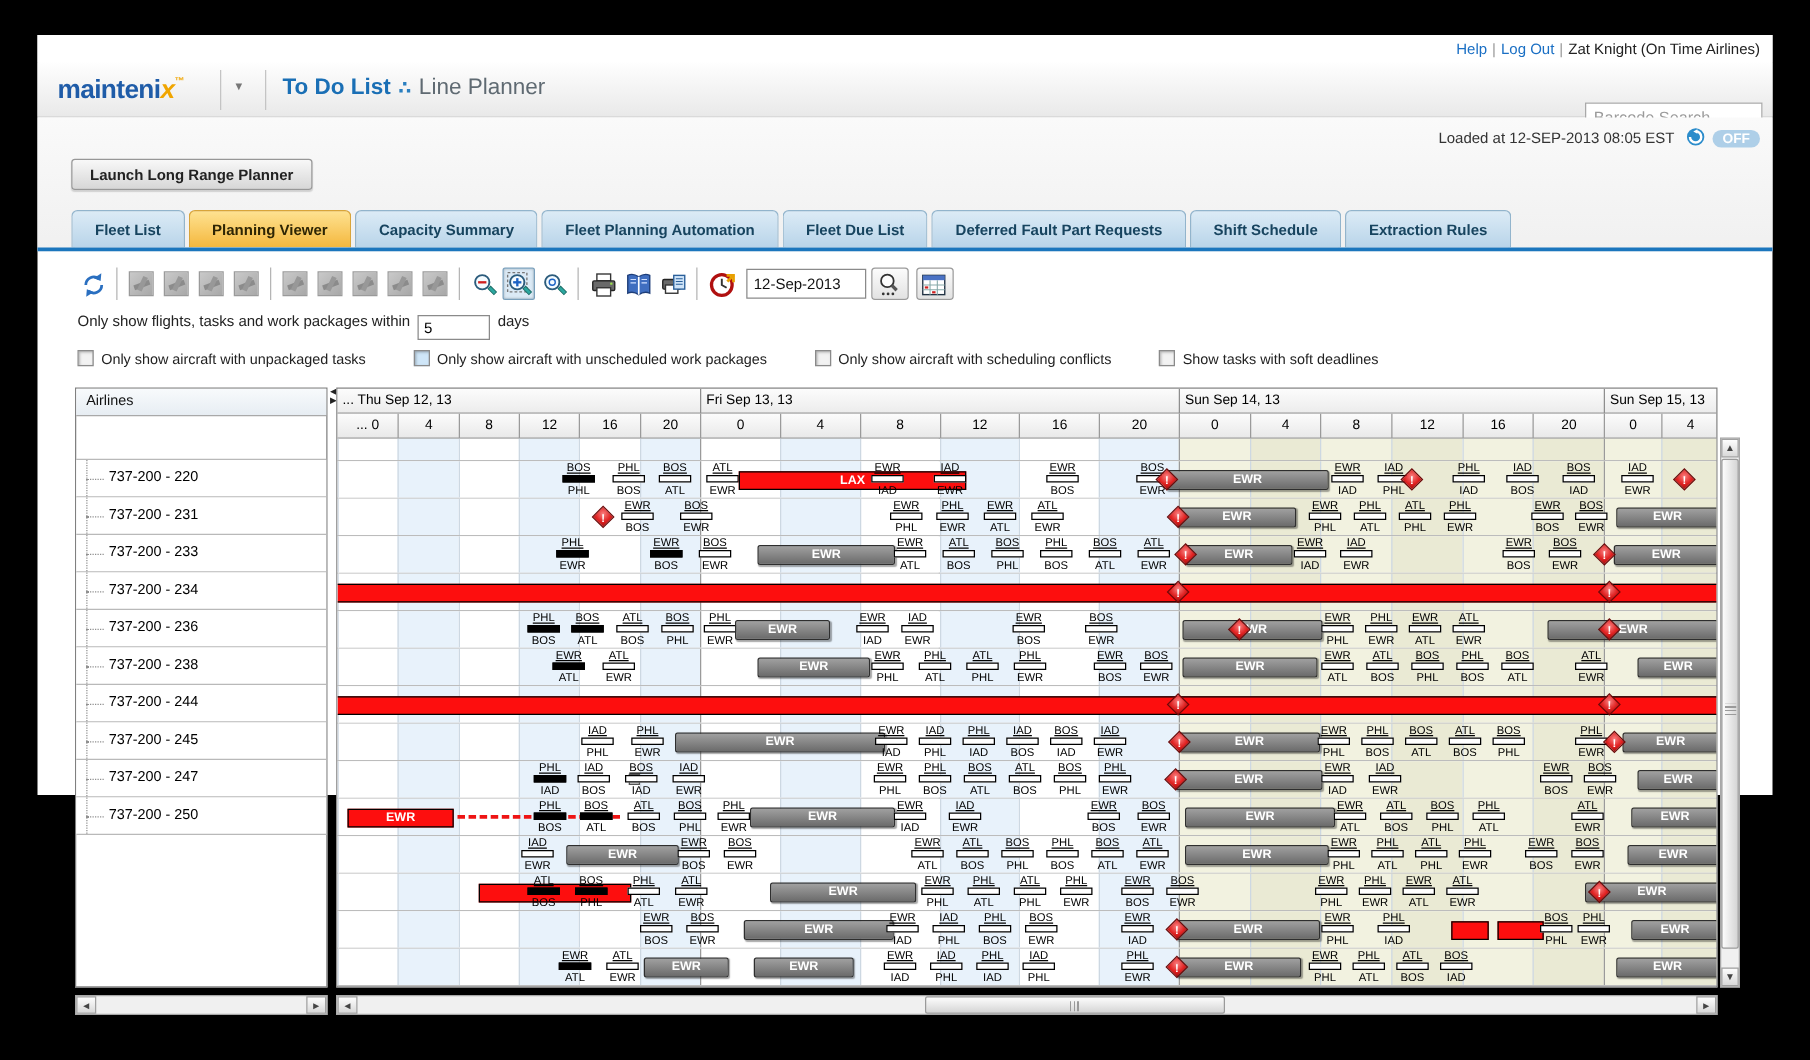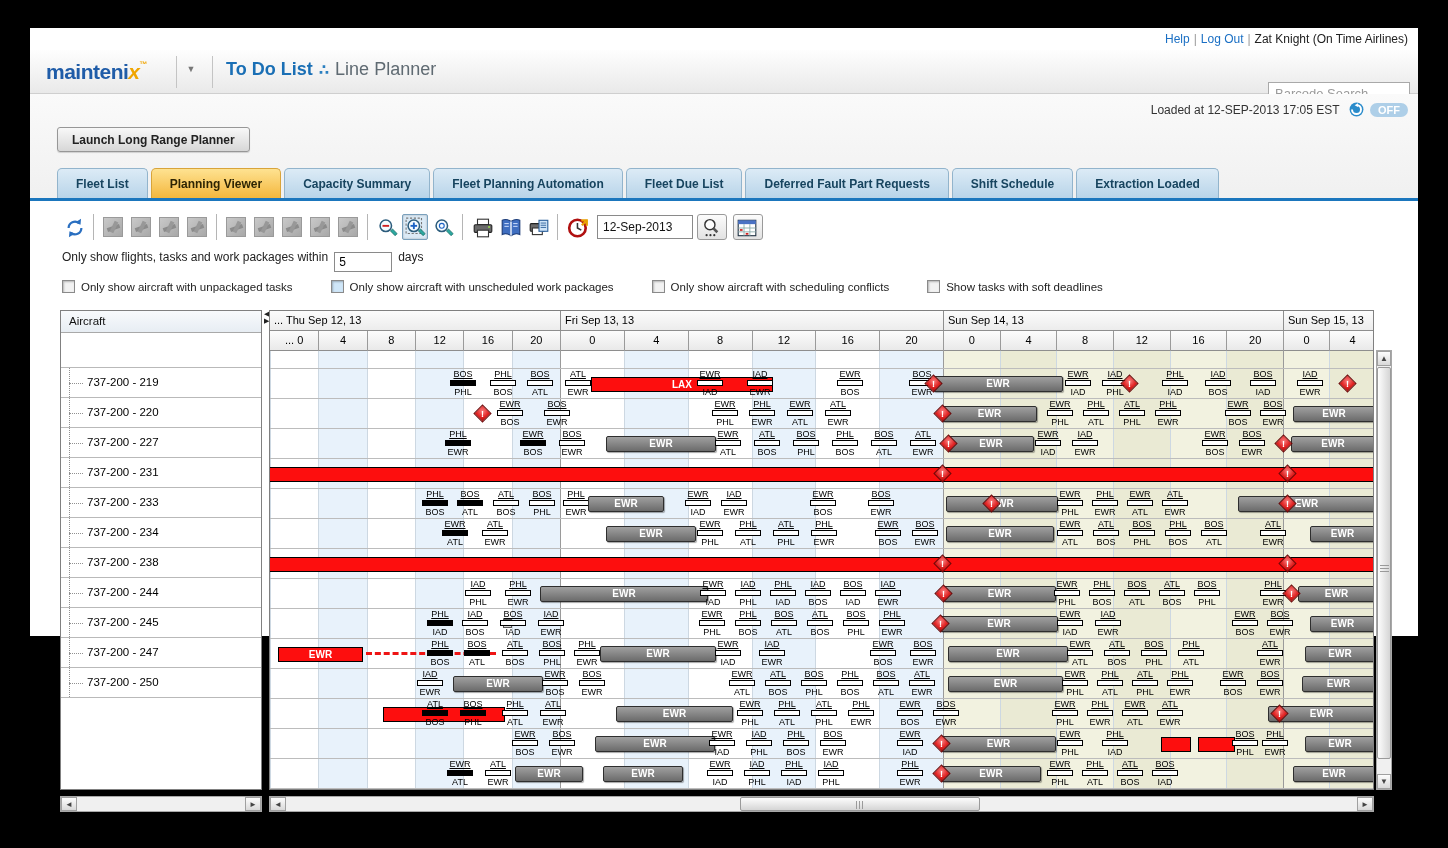--- a/index.html
+++ b/index.html
@@ -119,31 +119,31 @@
     <div id="menu-caret">▼</div>
     <div class="vdiv" style="left:182px"></div>
     <div id="crumbs">
       <span class="todo">To Do List</span><span class="dots">∴</span><span class="pg">Line Planner</span>
     </div>
     <input id="barcode" value="Barcode Search" style="">
   </div>
 
   <div id="zone">
     <div id="loaded">
-      <span>Loaded at 12-SEP-2013 17:05 EST</span>
+      <span>Loaded at 12-SEP-2013 08:05 EST</span>
       <span class="ricon"><svg width="15" height="15" viewBox="0 0 16 16">
             <circle cx="8" cy="8" r="7.4" fill="#2b8ccb"></circle>
             <path d="M8 3.2 A4.8 4.8 0 1 1 3.2 8" fill="none" stroke="#fff" stroke-width="2.1"></path>
             <path d="M8.6 0.8 L8.6 5.8 L4.6 3.3 Z" fill="#2b8ccb"></path>
             <path d="M9.5 1.4 L6 3.4 L9.5 5.3 Z" fill="#fff"></path>
           </svg></span>
       <span id="offpill">OFF</span>
     </div>
     <button id="launch">Launch Long Range Planner</button>
-    <div id="tabs"><div class="tab">Fleet List</div><div class="tab active">Planning Viewer</div><div class="tab">Capacity Summary</div><div class="tab">Fleet Planning Automation</div><div class="tab">Fleet Due List</div><div class="tab">Deferred Fault Part Requests</div><div class="tab">Shift Schedule</div><div class="tab">Extraction Loaded</div></div>
+    <div id="tabs"><div class="tab">Fleet List</div><div class="tab active">Planning Viewer</div><div class="tab">Capacity Summary</div><div class="tab">Fleet Planning Automation</div><div class="tab">Fleet Due List</div><div class="tab">Deferred Fault Part Requests</div><div class="tab">Shift Schedule</div><div class="tab">Extraction Rules</div></div>
   </div>
   <div id="tabline"></div>
 
   <div id="toolbar"><div class="tbtn"><span><svg width="22" height="22" viewBox="0 0 20 20">
             <path d="M4.2 10a5.8 5.8 0 0 1 9.6-4.4" fill="none" stroke="#2a6fc0" stroke-width="2"></path>
             <path d="M15.5 1.5 L15 7 L10 5 Z" fill="#2a6fc0"></path>
             <path d="M15.8 10a5.8 5.8 0 0 1-9.6 4.4" fill="none" stroke="#2a6fc0" stroke-width="2"></path>
             <path d="M4.5 18.5 L5 13 L10 15 Z" fill="#2a6fc0"></path>
           </svg></span></div><div class="tsep"></div><div class="tbtn"><div class="dis-icon"></div></div><div class="tbtn"><div class="dis-icon"></div></div><div class="tbtn"><div class="dis-icon"></div></div><div class="tbtn"><div class="dis-icon"></div></div><div class="tsep"></div><div class="tbtn"><div class="dis-icon"></div></div><div class="tbtn"><div class="dis-icon"></div></div><div class="tbtn"><div class="dis-icon"></div></div><div class="tbtn"><div class="dis-icon"></div></div><div class="tbtn"><div class="dis-icon"></div></div><div class="tsep"></div><div class="tbtn"><span><svg width="22" height="22" viewBox="0 0 20 20">
             <circle cx="8" cy="8" r="5.2" fill="#f4fbff" stroke="#2c5c7c" stroke-width="1.4"></circle>
@@ -193,29 +193,28 @@
           </svg></span></div></div>
 
   <div id="withinrow">
     <span>Only show flights, tasks and work packages within</span><input id="withinbox" value="5" style=""><span>days</span>
   </div>
 
   <div id="checkrow"><div class="chk"><div class="cbox"></div><span>Only show aircraft with unpackaged tasks</span></div><div class="chk"><div class="cbox tint"></div><span>Only show aircraft with unscheduled work packages</span></div><div class="chk"><div class="cbox"></div><span>Only show aircraft with scheduling conflicts</span></div><div class="chk"><div class="cbox"></div><span>Show tasks with soft deadlines</span></div></div>
 
   <div id="gantt">
     <div id="acpanel">
-      <div id="achdr">Aircraft</div>
+      <div id="achdr">Airlines</div>
       <div id="acblank"></div>
       <div id="aclist">
-          <div class="acrow">737-200 - 219</div>
           <div class="acrow">737-200 - 220</div>
-          <div class="acrow">737-200 - 227</div>
           <div class="acrow">737-200 - 231</div>
           <div class="acrow">737-200 - 233</div>
           <div class="acrow">737-200 - 234</div>
+          <div class="acrow">737-200 - 236</div>
           <div class="acrow">737-200 - 238</div>
           <div class="acrow">737-200 - 244</div>
           <div class="acrow">737-200 - 245</div>
           <div class="acrow">737-200 - 247</div>
           <div class="acrow">737-200 - 250</div>
         </div>
     </div>
     <div id="splitter">
       <div class="arr">◀</div>
       <div class="arr">▶</div>

